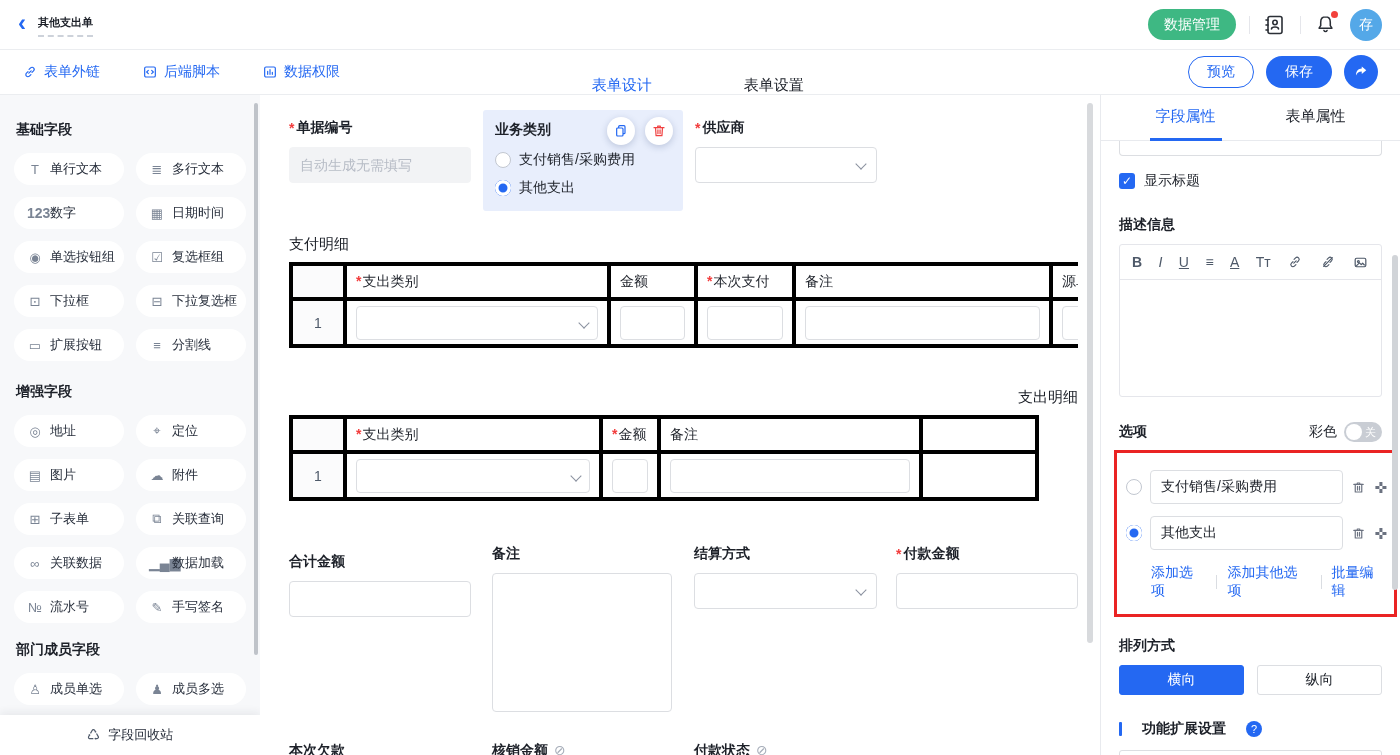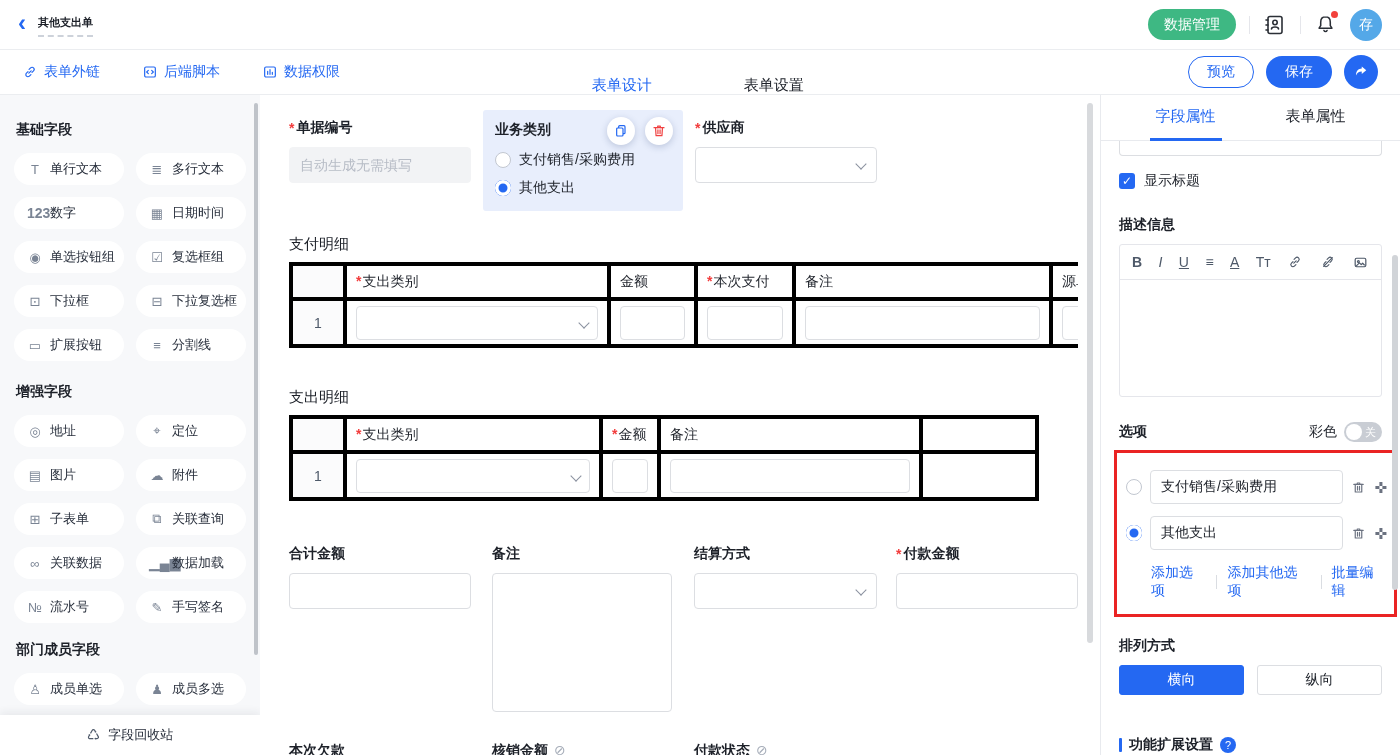--- a/index.html
+++ b/index.html
@@ -95,21 +95,21 @@
   .dtable th, .dtable td { border:4px solid #000000; font-weight:400; text-align:left;
     font-size:14px; padding:0 9px; }
   .dtable th { height:35px; }
   .dtable td { height:47px; }
   .dtable .numcol { background:#fbfbfc; text-align:center; color:#4e5969; }
   .cell-inp { width:100%; height:34px; border:1px solid #dcdee2; border-radius:4px; background:#fff;
     font-size:14px; padding:0 8px; outline:none; font-family:inherit;}
   .cell-sel { position:relative; }
   .cell-sel .chev { top:13px; right:10px; }
   .row3 { display:flex; align-items:flex-start; margin-top:44px; }
-  .f-total { width:182px; margin-right:21px; }
+  .f-total { width:182px; margin-right:21px;margin-top:8px; }
   .f-remark { width:180px; margin-right:22px; }
   .f-remark textarea { width:100%; height:139px; border:1px solid #dcdee2; border-radius:4px;
     resize:none; outline:none; font-family:inherit; padding:8px 10px; font-size:14px;}
   .f-settle { width:183px; margin-right:19px; }
   .f-payamt { width:182px; }
   .row4 { display:flex; margin-top:26px; }
   .row4 .fcol { width:203px; display:flex; gap:6px; }
   .eyeoff { color:#a6adb9; font-size:14px; }
 
   
@@ -141,21 +141,21 @@
   .opt-row { display:flex; align-items:center; gap:8px; margin-top:9px; }
   .opt-row .inp { height:34px; }
   .opt-row .gic { color:#6b7280; font-size:15px; cursor:pointer; line-height:1; }
   .opt-actions { margin:14px 0 2px 25px; display:flex; align-items:center; font-size:14px; }
   .opt-actions a { color:#2468f2; text-decoration:none; cursor:pointer; }
   .opt-actions .sep { width:1px; height:14px; background:#dadde2; margin:0 10px; }
   .arr-btns { margin:10px 18px 0; display:flex; gap:13px; }
   .arr-btn { flex:1; height:30px; border-radius:3px; font-size:14px; display:flex; align-items:center;
     justify-content:center; cursor:pointer; border:1px solid #dcdee2; background:#fff; }
   .arr-btn.active { background:#2468f2; border-color:#2468f2; color:#fff; }
-  .ext-head { margin:41px 18px 12px; display:flex; align-items:center; gap:7px; }
+  .ext-head { margin:25px 18px 12px; display:flex; align-items:center; gap:20px; }
   .ext-bar { width:3px; height:14px; background:#2468f2; border-radius:1px;}
   .ext-lbl { font-size:14px; font-weight:700; }
   .qmark { width:16px; height:16px; border-radius:50%; background:#2468f2; color:#fff; font-size:11px;
     display:flex; align-items:center; justify-content:center; cursor:pointer; }
   .addop { margin:0 18px; height:32px; border:1px solid #dcdee2; border-radius:3px; font-size:14px;
     display:flex; align-items:center; justify-content:center; cursor:pointer; background:#fff;}
   .pn-thumb { position:absolute; right:2px; top:160px; width:6px; height:335px; border-radius:3px;
     background:#d1d4d8; }
   svg { display:block; }
 </style>
@@ -423,21 +423,21 @@
                 </td>
             <td><input class="cell-inp" style=""></td>
             <td><input class="cell-inp" style=""></td>
             <td><input class="cell-inp" style=""></td>
             <td><input class="cell-inp" style=""></td>
           </tr>
         </tbody>
           </table>
       </div>
 
-      <div class="sect-title" style="margin-top:40px;">支出明细</div>
+      <div class="sect-title" style="margin-top:40px;text-align:right;">支出明细</div>
       <table class="dtable" style="width:746px;">
         <colgroup>
             <col style="width:54px">
             <col style="width:256px">
             <col style="width:58px">
             <col style="width:262px">
             <col style="width:116px">
           </colgroup>
         <tbody>
             <tr>

